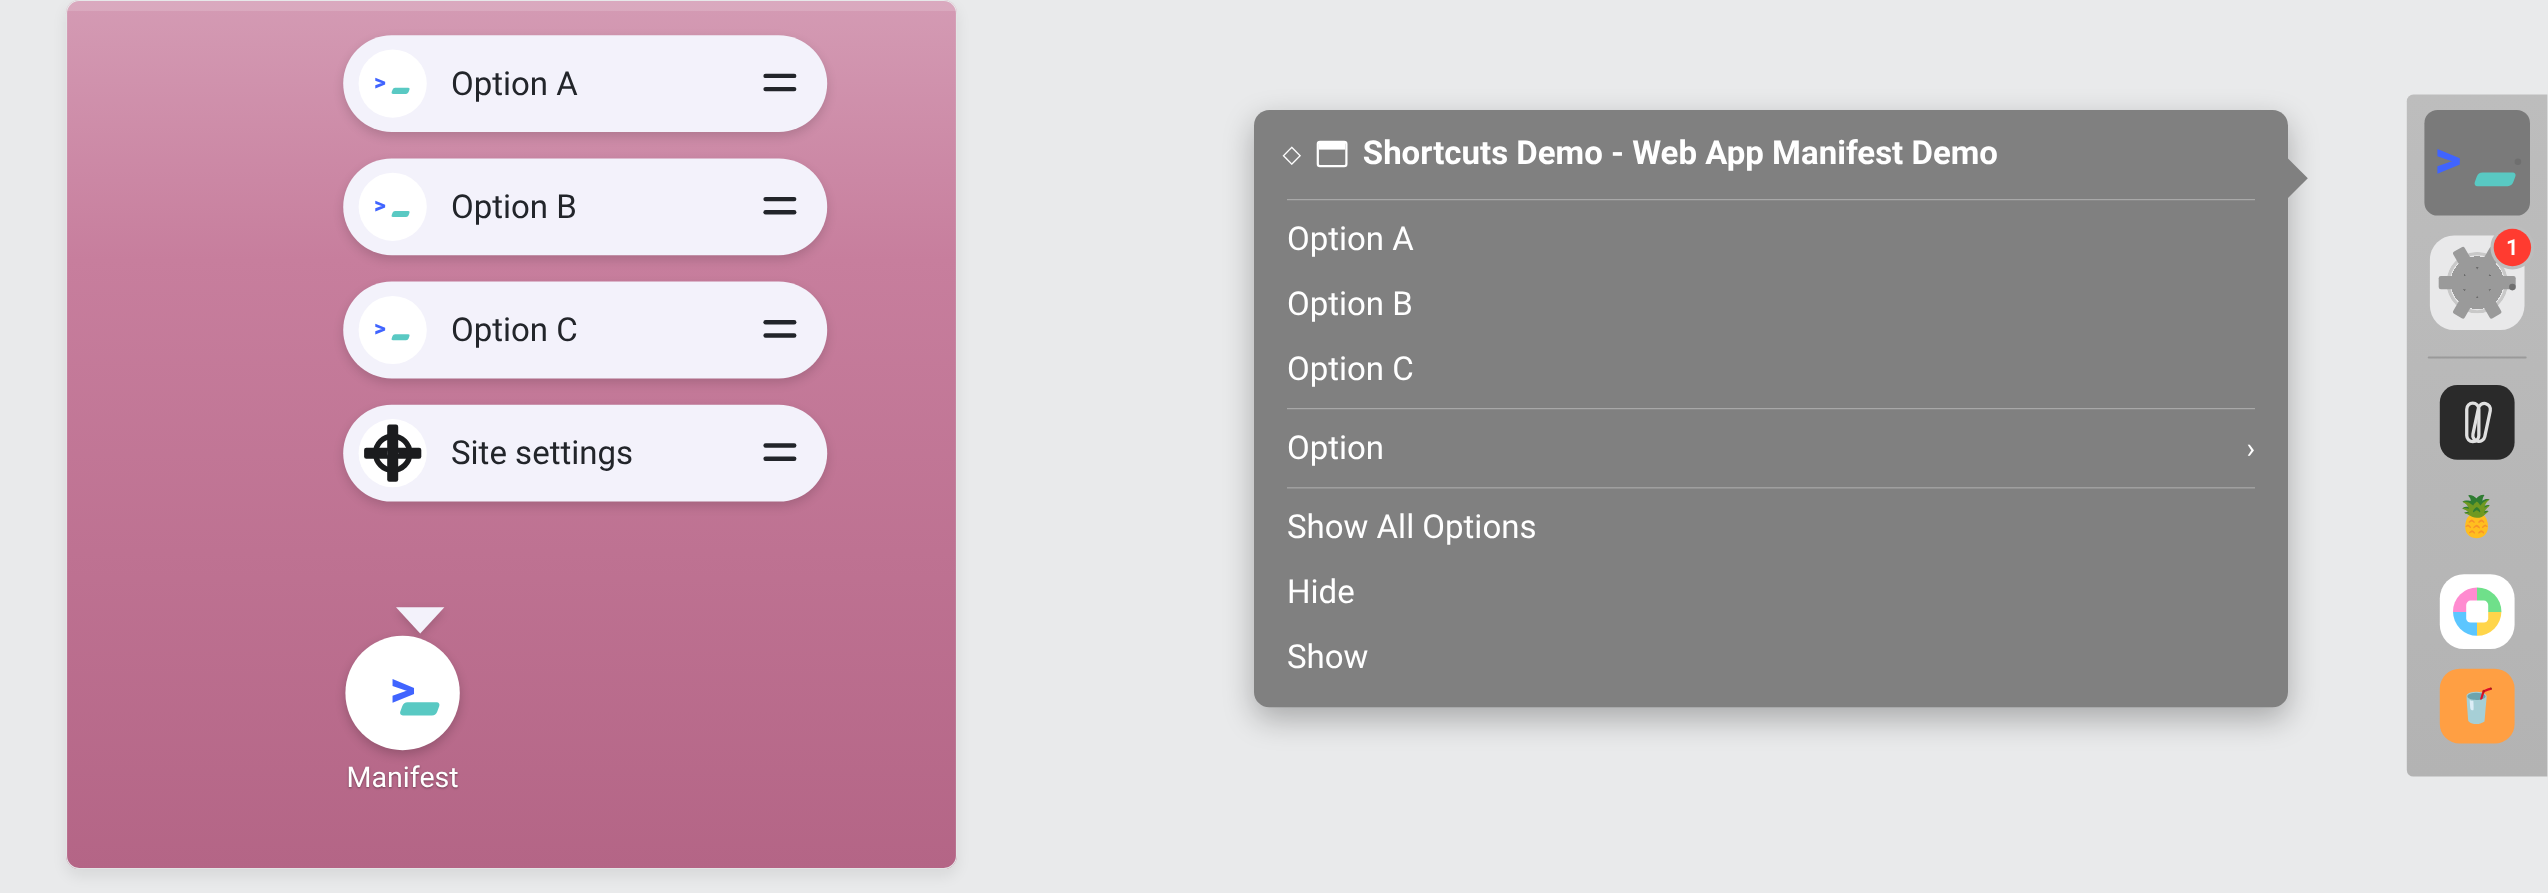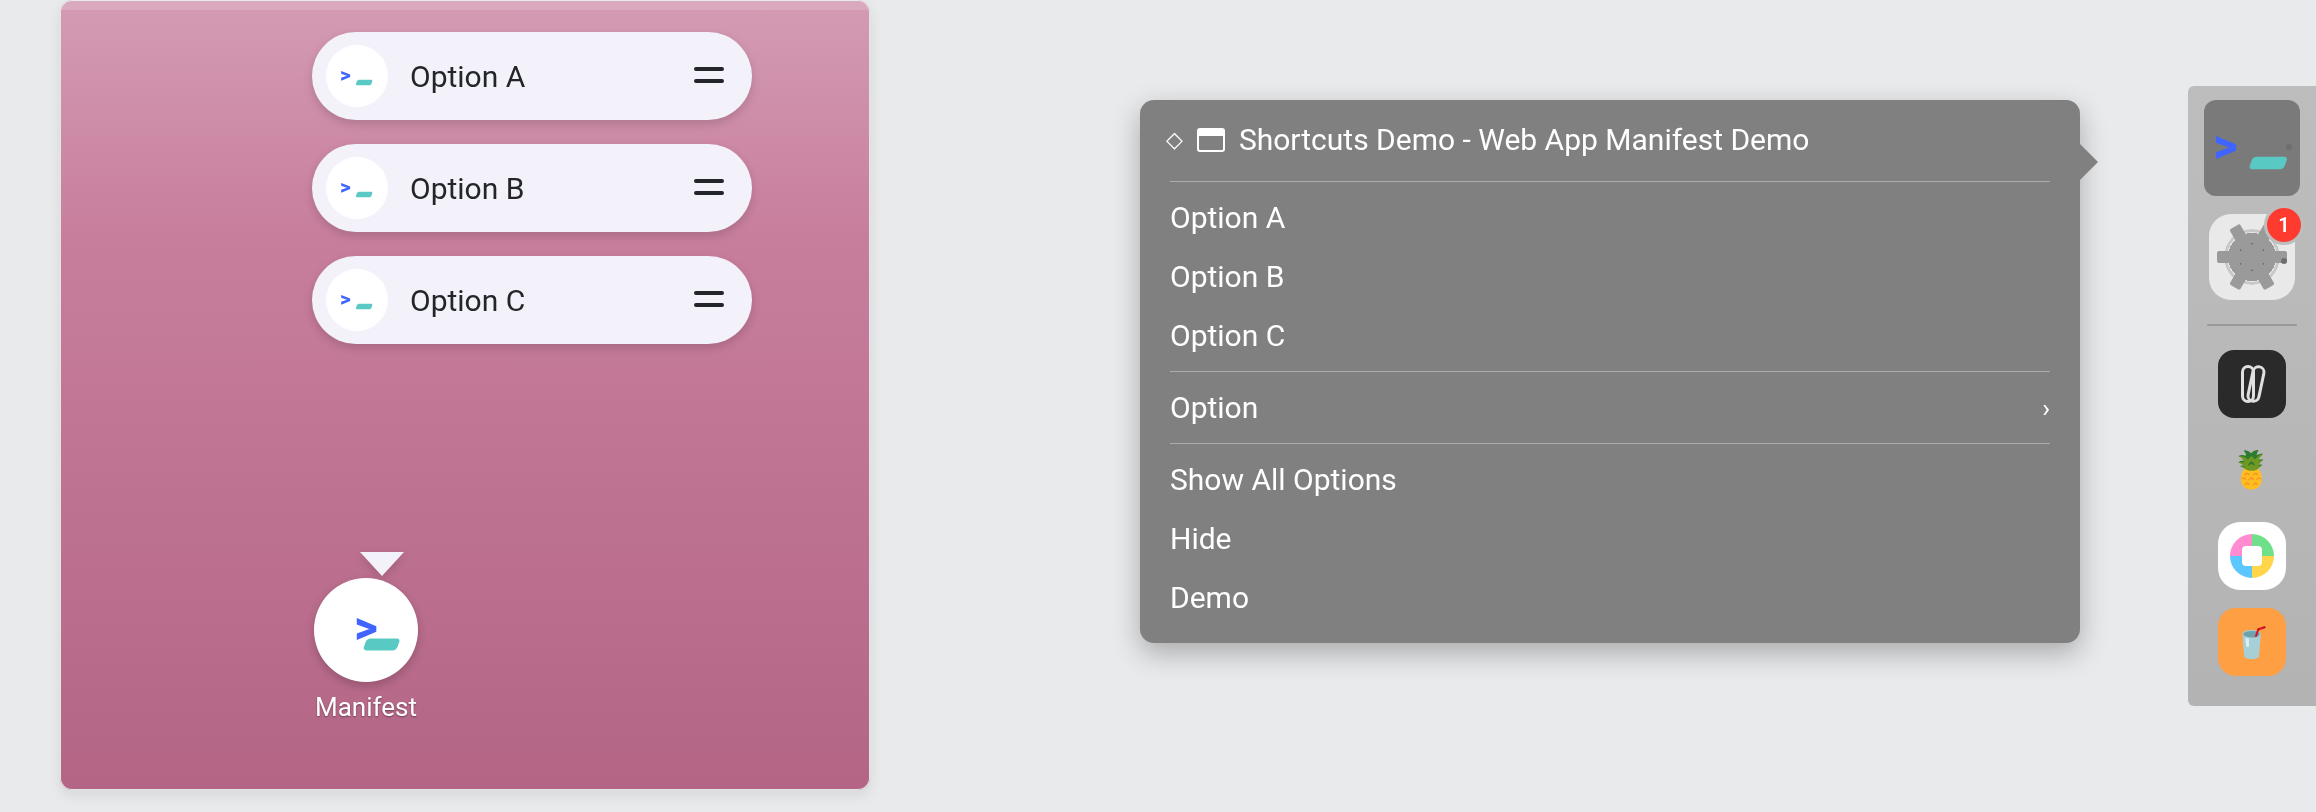--- a/index.html
+++ b/index.html
@@ -175,21 +175,21 @@
   }
   .diamond {
     font-size: 22px; color: #fff;
   }
   .win-icon {
     width: 28px; height: 24px;
     border: 2px solid #fff; border-radius: 3px;
     background:
       linear-gradient(#fff,#fff) left 0 top 0/100% 6px no-repeat;
   }
-  .mac-title-text { font-weight: 400; text-align: center; }
+  .mac-title-text { font-weight: 700; text-align: center; }
   .mac-sep {
     height:1px; background: rgba(255,255,255,.35); margin: 6px 30px;
   }
   .mac-item {
     padding: 12px 30px;
     display:flex; align-items:center; justify-content:space-between;
   }
   .mac-item .chev-right { font-size: 26px; color:#fff; }
 
   
@@ -308,20 +308,32 @@
       <div class="icon-chip">
         <div class="ps-logo"><span class="chev">&gt;</span><span class="bar"></span></div>
       </div>
       <div class="label">Option C</div>
       <div class="grip">
           <span></span>
           <span></span>
         </div>
     </div>
 
+    <div class="shortcut-item">
+      <div class="icon-chip">
+        <div class="gear-icon-shape">
+            <span class="gear-dot"></span>
+          </div>
+      </div>
+      <div class="label">Site settings</div>
+      <div class="grip">
+          <span></span>
+          <span></span>
+        </div>
+    </div>
 
   </div>
 
   <div class="tail"></div>
 
   <div class="home-icon-wrap">
     <div class="home-icon">
       <div class="ps-logo big"><span class="chev">&gt;</span><span class="bar"></span></div>
     </div>
     <div class="home-icon-label">Manifest</div>
@@ -358,21 +370,21 @@
 
   <div class="mac-sep"></div>
 
   <div class="mac-item">
     <span>Show All Options</span>
   </div>
   <div class="mac-item">
     <span>Hide</span>
   </div>
   <div class="mac-item">
-    <span>Demo</span>
+    <span>Show</span>
   </div>
 </div>
 
 <div class="dock">
 
   <div class="dock-tile active">
     <div class="ps-logo huge"><span class="chev">&gt;</span><span class="bar"></span></div>
     <span class="run-dot" style="top:44px"></span>
   </div>
 

